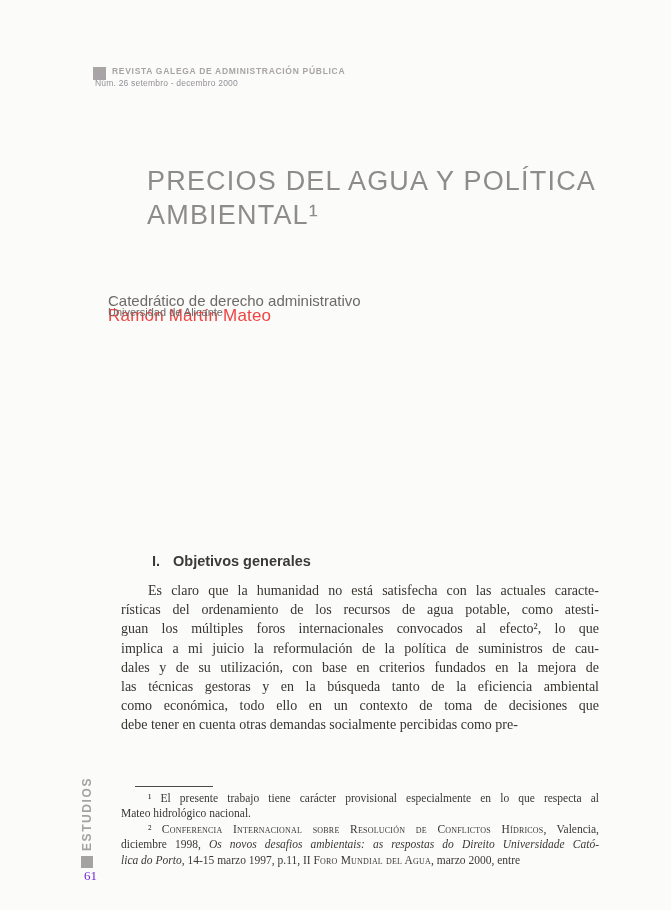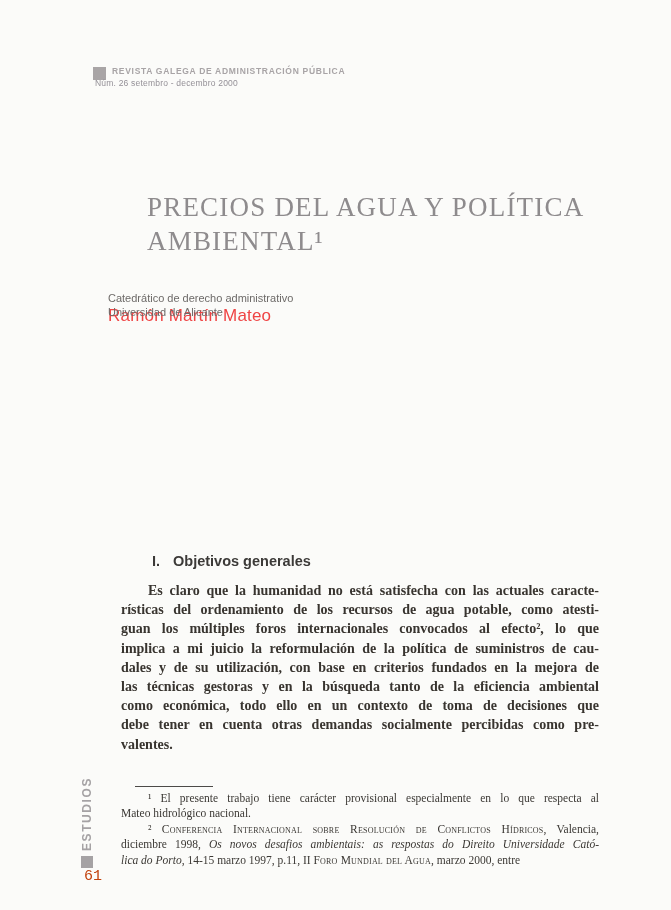--- a/index.html
+++ b/index.html
@@ -17,50 +17,50 @@
     font-size:8.5px;letter-spacing:0.7px;color:#a8a4a6;white-space:nowrap;
   }
   .issue-info{
     position:absolute;left:95px;top:78px;
     font-family:"Liberation Sans", sans-serif;
     font-size:8.5px;letter-spacing:0.2px;color:#949097;white-space:nowrap;text-align:center;
   }
   
   .title{
     position:absolute;left:147px;top:164px;
-    font-family:Liberation Serif, serif;font-weight:400;
-    font-size:27px;line-height:34px;letter-spacing:1.2px;color:#8e8b8d;margin-top:26px;
+    font-family:Liberation Sans, sans-serif;font-weight:400;
+    font-size:27px;line-height:34px;letter-spacing:1.2px;color:#8e8b8d;
   }
   
   .author-name{
     position:absolute;left:108px;top:270px;
     font-family:"Liberation Sans", sans-serif;
     font-size:17px;letter-spacing:0.2px;color:#ef4444;white-space:nowrap;margin-top:36px;
   }
   .author-role{
     position:absolute;left:108px;top:292px;
     font-family:"Liberation Sans", sans-serif;
-    font-size:11px;color:#6d6a68;white-space:nowrap;
+    font-size:15px;color:#6d6a68;white-space:nowrap;
   }
   .author-inst{
     position:absolute;left:108px;top:306px;
     font-family:"Liberation Sans", sans-serif;
     font-size:11px;color:#6d6a68;white-space:nowrap;
   }
   
   .section-heading{
     position:absolute;left:152px;top:553px;
     font-family:"Liberation Sans", sans-serif;font-weight:600;
     font-size:14.5px;color:#3c3a38;white-space:nowrap;
   }
   .section-heading .num{display:inline-block;width:21px;}
   
   .body-par{
     position:absolute;left:121px;top:581px;width:478px;
-    font-size:14px;line-height:19.2px;color:#38342f;font-weight:bold;
+    font-size:14px;line-height:19.2px;color:#38342f;
   }
   
   .fn-rule{position:absolute;left:135px;top:786px;width:78px;height:1px;background:#4c4a48;}
   .footnotes{
     position:absolute;left:121px;top:791px;width:478px;
     font-size:11.5px;line-height:15.4px;color:#3b3834;
   }
   
   .lines .line{text-align:justify;text-align-last:justify;}
   .lines .line:first-child{text-indent:27px;}
@@ -71,22 +71,22 @@
   
   .sidebar-label{
     position:absolute;left:37px;top:807px;width:100px;text-align:center;
     transform:rotate(-90deg);
     font-family:"Liberation Sans", sans-serif;font-weight:bold;
     font-size:12px;letter-spacing:1.6px;color:#a5a2a4;white-space:nowrap;
   }
   .sidebar-square{position:absolute;left:81px;top:856px;width:12px;height:12px;background:#a5a2a4;}
   .page-number{
     position:absolute;left:84px;top:868px;
-    font-family:Liberation Mono, monospace;
-    font-size:15px;color:#c2410c;
+    font-family:Liberation Serif, serif;
+    font-size:13px;color:#6d28d9;
   }
 </style>
 </head>
 <body>
 
 <div class="page">
 
   <div class="hdr-square"></div>
   <div class="journal-name">REVISTA GALEGA DE ADMINISTRACIÓN PÚBLICA</div>
   <div class="issue-info">Núm. 26 setembro - decembro 2000</div>
@@ -106,21 +106,20 @@
 
   <div class="body-par lines">
       <div class="line">Es claro que la humanidad no está satisfecha con las actuales caracte-</div>
       <div class="line">rísticas del ordenamiento de los recursos de agua potable, como atesti-</div>
       <div class="line">guan los múltiples foros internacionales convocados al efecto², lo que</div>
       <div class="line">implica a mi juicio la reformulación de la política de suministros de cau-</div>
       <div class="line">dales y de su utilización, con base en criterios fundados en la mejora de</div>
       <div class="line">las técnicas gestoras y en la búsqueda tanto de la eficiencia ambiental</div>
       <div class="line">como económica, todo ello en un contexto de toma de decisiones que</div>
       <div class="line">debe tener en cuenta otras demandas socialmente percibidas como pre-</div>
-      <div class="line">valentes.</div>
     </div>
 
   <div class="fn-rule"></div>
   <div class="footnotes">
     <div class="lines">
         <div class="line"><span class="n">¹ El presente trabajo tiene carácter provisional especialmente en lo que respecta al</span></div>
         <div class="line"><span class="n">Mateo hidrológico nacional.</span></div>
       </div>
     <div class="lines">
         <div class="line"><span class="n">² </span><span class="sc">Conferencia Internacional sobre Resolución de Conflictos Hídricos</span><span class="n">, Valencia,</span></div>

